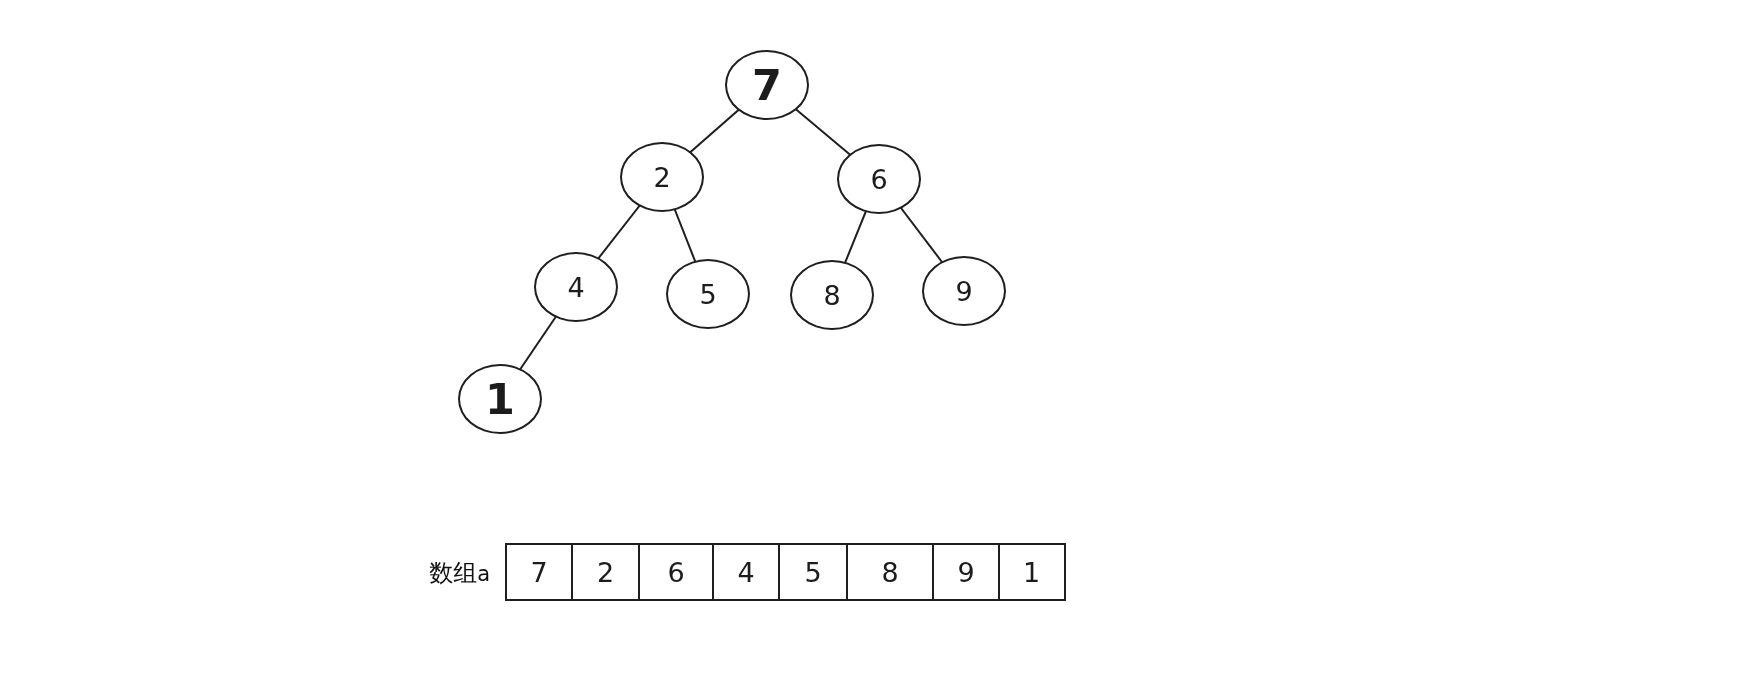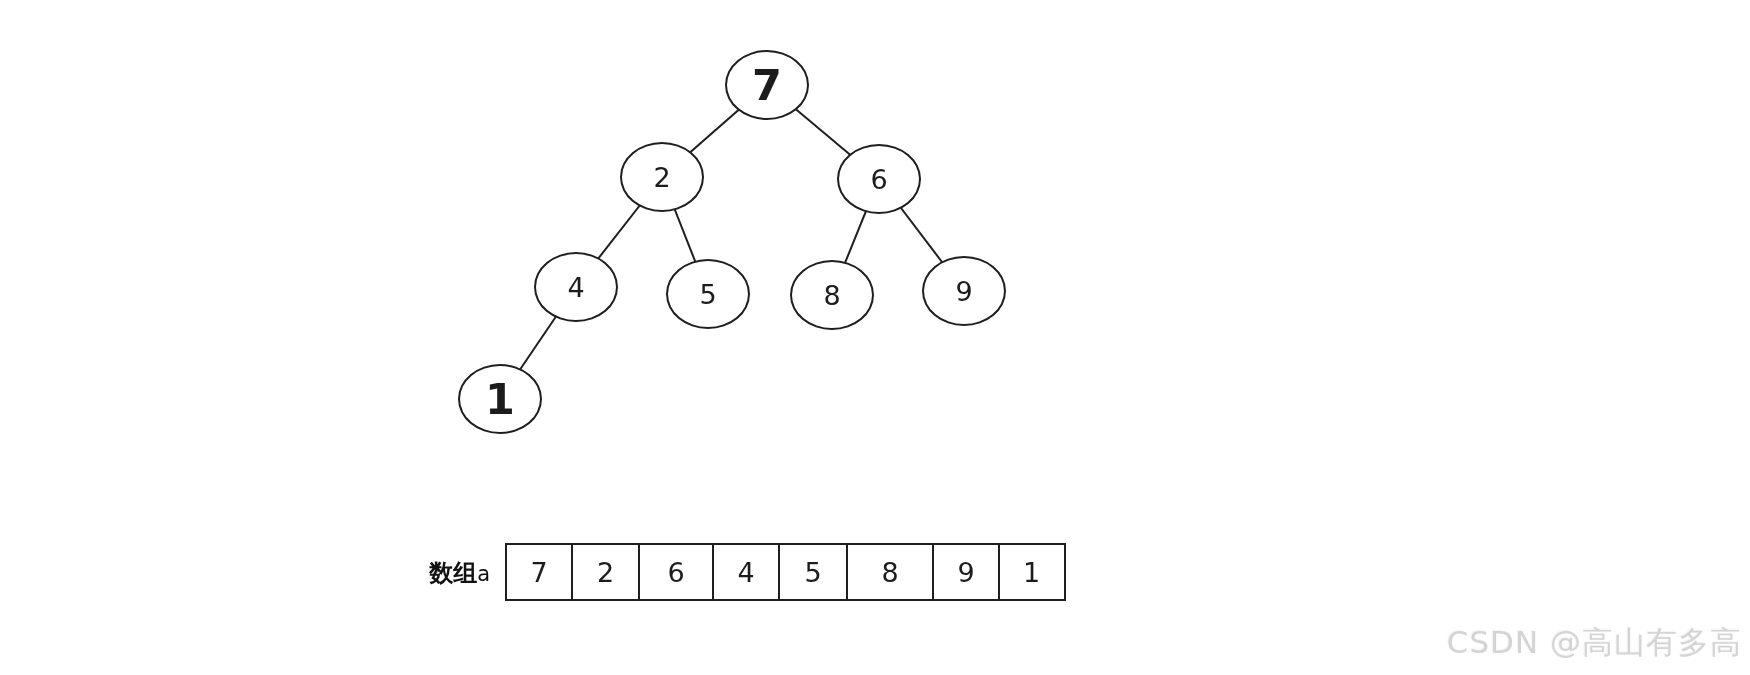--- a/index.html
+++ b/index.html
@@ -48,21 +48,21 @@
     left: 398px;
     top: 557px;
     width: 92px;
     height: 32px;
     line-height: 32px;
     text-align: right;
     color: #111111;
     white-space: nowrap;
   }
   .array-label .lb {
-    font-weight: bold;
+    font-weight: normal;
     font-size: 24px;
   }
   .array-label .ls {
     font-weight: normal;
     font-size: 21px;
   }
   .array-cells {
     position: absolute;
     left: 505px;
     top: 543px;
@@ -142,15 +142,14 @@
     <div class="array-cell" style="width:68px;">7</div>
     <div class="array-cell" style="width:70px;">2</div>
     <div class="array-cell" style="width:76px;">6</div>
     <div class="array-cell" style="width:69px;">4</div>
     <div class="array-cell" style="width:70px;">5</div>
     <div class="array-cell" style="width:89px;">8</div>
     <div class="array-cell" style="width:68px;">9</div>
     <div class="array-cell" style="width:68px;">1</div>
   </div>
 
-  <div class="watermark">CSDN @高山有多高</div>
 
 </div>
 
 </body></html>

